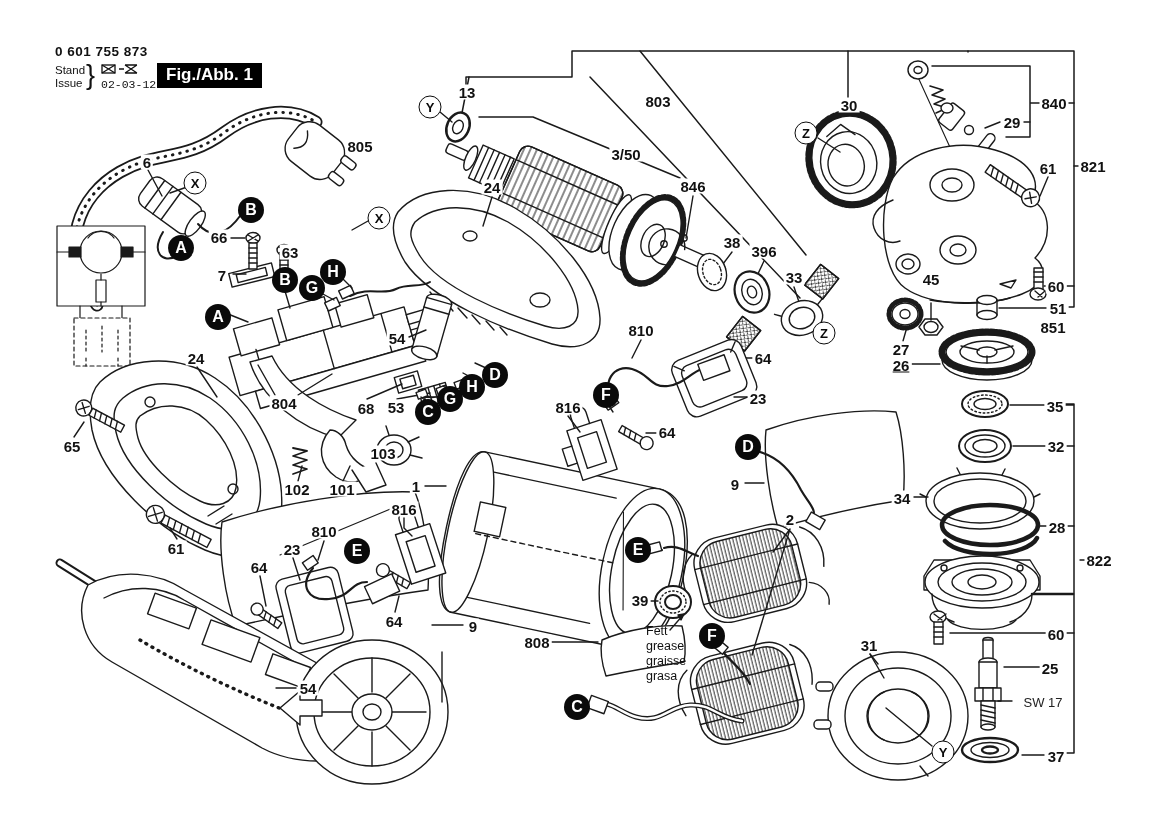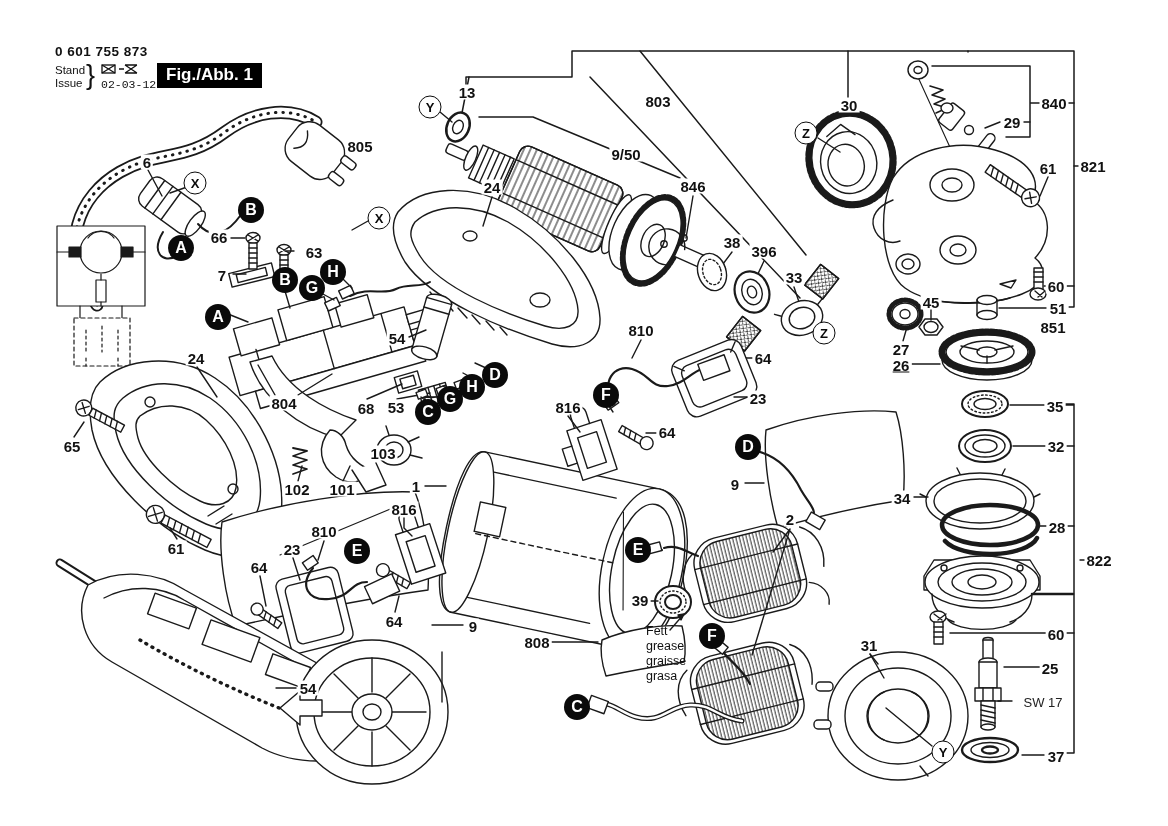--- a/index.html
+++ b/index.html
@@ -592,39 +592,39 @@
     <div>Fett</div>
     <div>grease</div>
     <div>graisse</div>
     <div>grasa</div>
   </div>
 
   <div id="callout-layer">
       <div class="callout" style="left: 360px; top: 146px;">805</div>
       <div class="callout" style="left: 147px; top: 162px;">6</div>
       <div class="callout" style="left: 219px; top: 237px;">66</div>
-      <div class="callout" style="left: 314px; top: 252px;">63</div>
+      <div class="callout" style="left: 290px; top: 252px;">63</div>
       <div class="callout" style="left: 222px; top: 275px;">7</div>
       <div class="callout" style="left: 467px; top: 92px;">13</div>
       <div class="callout" style="left: 658px; top: 101px;">803</div>
-      <div class="callout" style="left: 626px; top: 154px;">9/50</div>
+      <div class="callout" style="left: 626px; top: 154px;">3/50</div>
       <div class="callout" style="left: 492px; top: 187px;">24</div>
       <div class="callout" style="left: 693px; top: 186px;">846</div>
       <div class="callout" style="left: 732px; top: 242px;">38</div>
       <div class="callout" style="left: 764px; top: 251px;">396</div>
       <div class="callout" style="left: 794px; top: 277px;">33</div>
       <div class="callout" style="left: 849px; top: 105px;">30</div>
       <div class="callout" style="left: 1012px; top: 122px;">29</div>
       <div class="callout" style="left: 1054px; top: 103px;">840</div>
       <div class="callout" style="left: 1048px; top: 168px;">61</div>
       <div class="callout" style="left: 1093px; top: 166px;">821</div>
       <div class="callout" style="left: 1056px; top: 286px;">60</div>
       <div class="callout" style="left: 1058px; top: 308px;">51</div>
       <div class="callout" style="left: 1053px; top: 327px;">851</div>
-      <div class="callout" style="left: 931px; top: 302px;">45</div>
+      <div class="callout" style="left: 931px; top: 279px;">45</div>
       <div class="callout" style="left: 901px; top: 349px;">27</div>
       <div class="callout" style="left: 901px; top: 365px; text-decoration: underline;">26</div>
       <div class="callout" style="left: 1055px; top: 406px;">35</div>
       <div class="callout" style="left: 1056px; top: 446px;">32</div>
       <div class="callout" style="left: 902px; top: 498px;">34</div>
       <div class="callout" style="left: 1057px; top: 527px;">28</div>
       <div class="callout" style="left: 1099px; top: 560px;">822</div>
       <div class="callout" style="left: 1056px; top: 634px;">60</div>
       <div class="callout" style="left: 1050px; top: 668px;">25</div>
       <div class="callout normal" style="left: 1043px; top: 702px;">SW 17</div>

